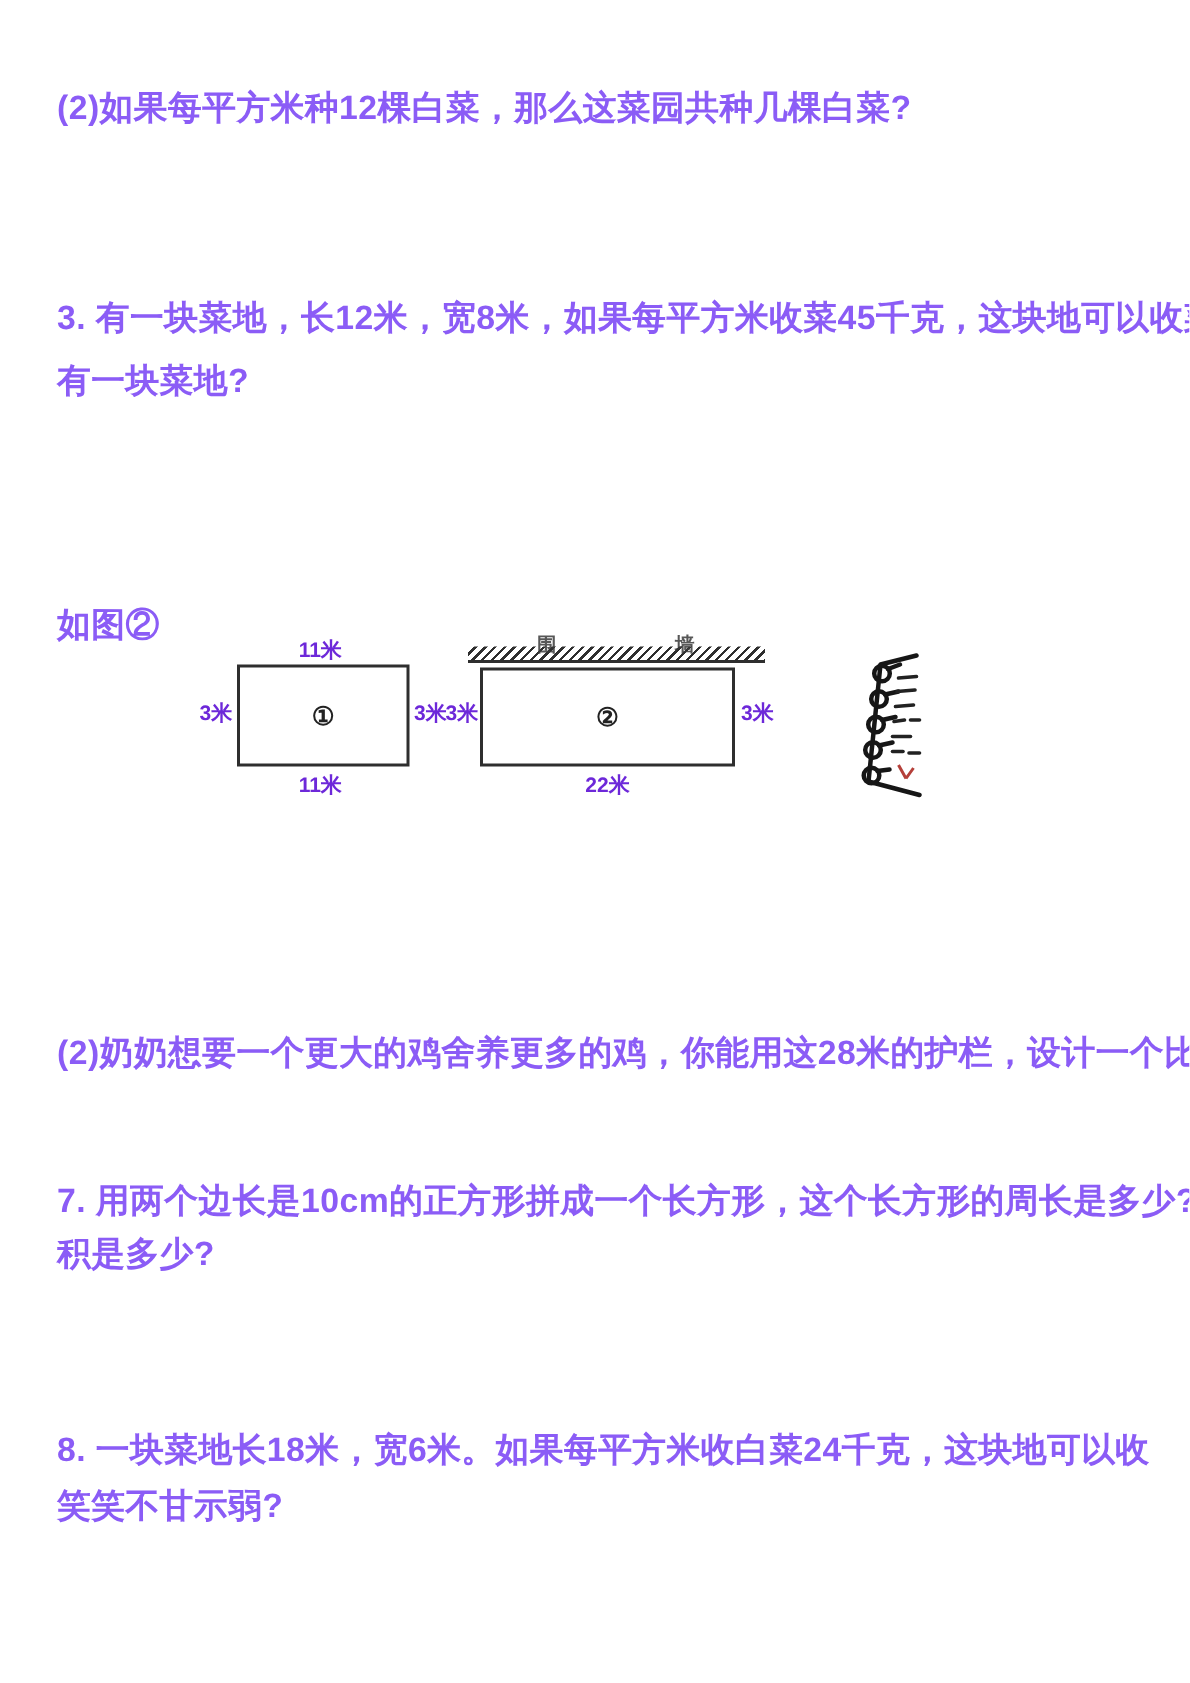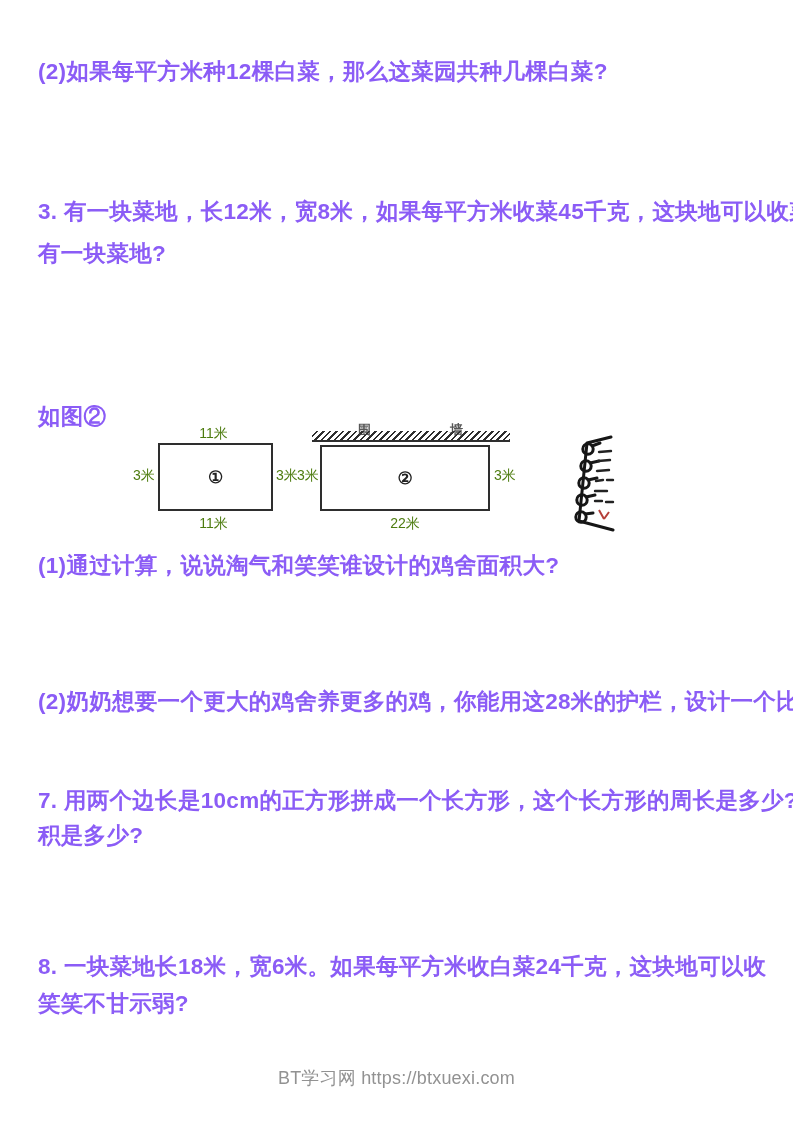--- a/index.html
+++ b/index.html
@@ -16,21 +16,21 @@
   
   .diagram { position:absolute; left:132px; top:421px; width:492px; height:118px; }
   .coop-rect {
     position:absolute; border:2px solid #2e2e2e; background:#ffffff;
     display:flex; align-items:center; justify-content:center;
   }
   .rect1 { left:26px; top:22px; width:111px; height:64px; }
   .rect2 { left:188px; top:24px; width:166px; height:62px; }
   .fig-num { font-size:17px; font-weight:700; color:#222; }
   .dlabel {
-    position:absolute; font-size:14px; font-weight:400; color:#4d7c0f;
+    position:absolute; font-size:14px; font-weight:700; color:#6d28d9;
     white-space:nowrap;
   }
   .centered { text-align:center; }
   .wall {
     position:absolute; left:180px; top:10px; width:198px; height:9px;
     background:repeating-linear-gradient(135deg, transparent 0 3px, #2e2e2e 3px 4.6px);
     border-bottom:2.2px solid #2e2e2e;
   }
   .wall-char {
     position:absolute; font-size:13px; font-weight:700; color:#3a3a3a;
@@ -98,25 +98,23 @@
           <path d="M38 46 L44 46"></path>
           <path d="M26 57 L38 57"></path>
           <path d="M26 67 L33 67"></path>
           <path d="M37 68 L44 68"></path>
         </g>
         <path d="M30 76 l5 9 M35 85 l5 -7" fill="none" stroke="#b5403a" stroke-width="2"></path>
       </svg>
     </div>
   </div>
 
-  <div class="tline" style="top:552px">(1)通过计算，说说淘气和笑笑谁设计的鸡舍面积大?</div>
 
   <div class="tline" style="top:688px">(2)奶奶想要一个更大的鸡舍养更多的鸡，你能用这28米的护栏，设计一个比</div>
 
   <div class="tline" style="top:787px">7. 用两个边长是10cm的正方形拼成一个长方形，这个长方形的周长是多少?面</div>
   <div class="tline" style="top:822px">积是多少?</div>
 
   <div class="tline" style="top:953px">8. 一块菜地长18米，宽6米。如果每平方米收白菜24千克，这块地可以收</div>
   <div class="tline" style="top:990px">笑笑不甘示弱?</div>
 
-  <div class="footer">BT学习网 https://btxuexi.com</div>
 
 </div>
 
 </body></html>

